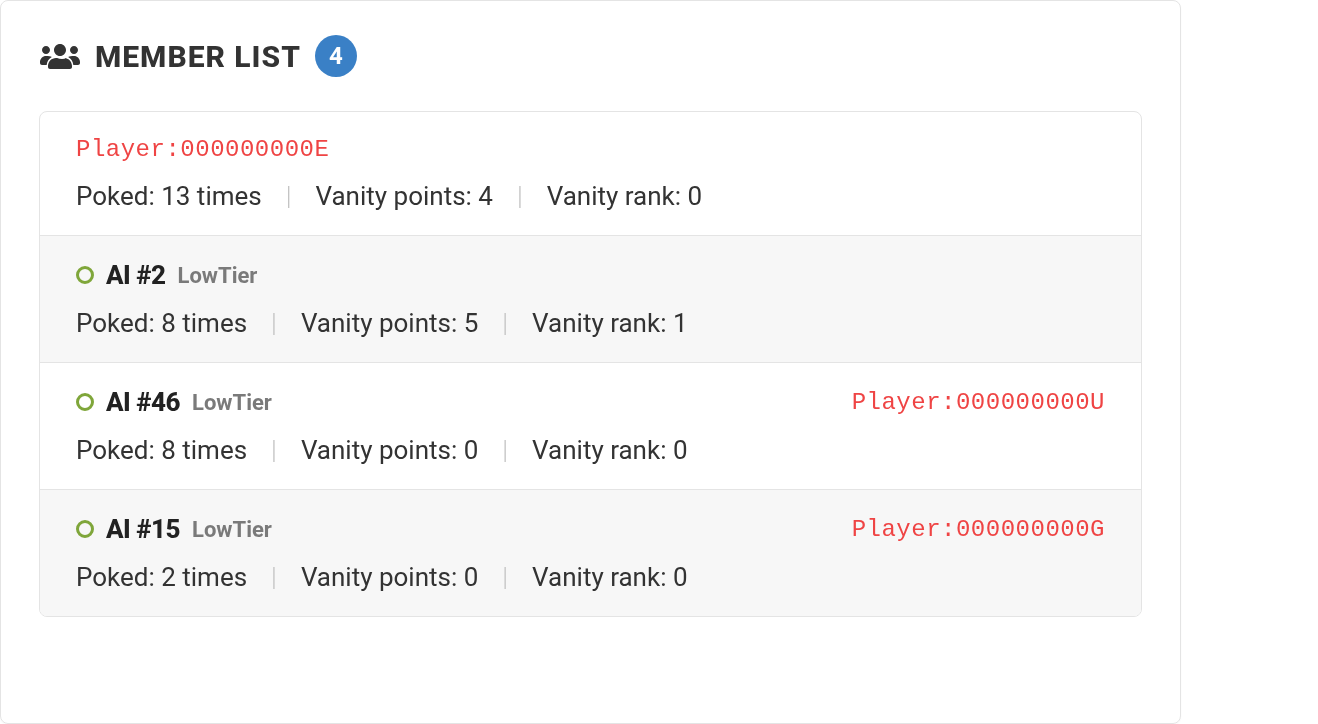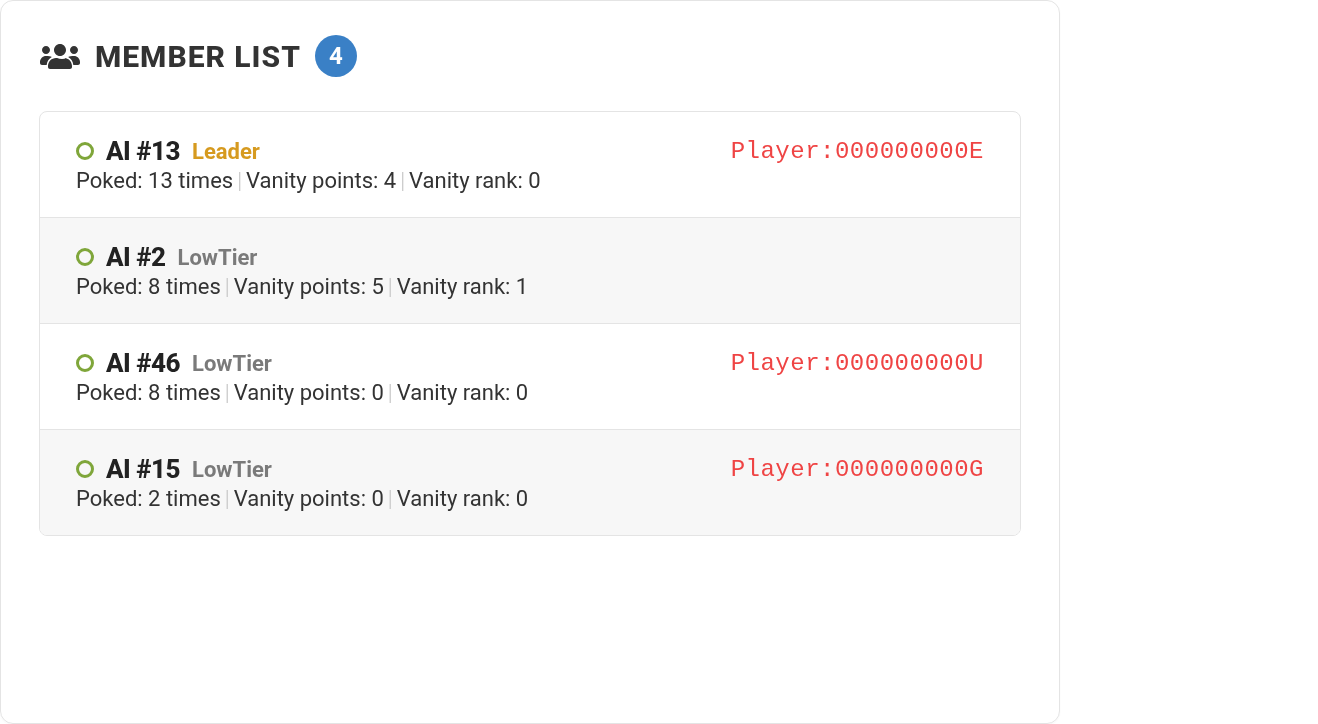--- a/index.html
+++ b/index.html
@@ -8,23 +8,23 @@
     padding: 0;
     background: #fff;
     font-family: -apple-system, BlinkMacSystemFont, "Segoe UI", Roboto, "Helvetica Neue", Arial, sans-serif;
     color: #333;
     width: 1318px;
     height: 724px;
   }
   .card {
     margin: 0;
     border: 1px solid #e4e4e4;
-    border-radius: 13px;
+    border-radius: 8px;
     padding: 34px 38px 30px 38px;
-    width: 1060px;
+    width: 1181px;
     min-height: 724px;
     box-shadow: 0 1px 2px rgba(0,0,0,0.03);
   }
   .header {
     display: flex;
     align-items: center;
     gap: 14px;
     margin-bottom: 34px;
   }
   .users-icon {
@@ -101,26 +101,26 @@
   }
   .player-id {
     font-family: ui-monospace, SFMono-Regular, Menlo, Consolas, "Liberation Mono", monospace;
     font-size: 24px;
     color: #ef4444;
     font-weight: 500;
     letter-spacing: 0.5px;
     white-space: nowrap;
   }
   .row-stats {
-    margin-top: 2px;
-    font-size: 22px;
-    color: #333;
-    display: flex;
-    align-items: center;
-    gap: 4px;
+    margin-top: 18px;
+    font-size: 26px;
+    color: #333;
+    display: flex;
+    align-items: center;
+    gap: 24px;
     flex-wrap: wrap;
   }
   .stat {
     white-space: nowrap;
   }
   .sep {
     color: #c4c4c4;
     font-weight: 300;
   }
 </style>
@@ -135,25 +135,20 @@
       </svg>
     </span>
     <span class="header-title">MEMBER LIST</span>
     <span class="count-badge">4</span>
   </div>
 
   <div class="list">
 
     <div class="row">
       <div class="row-top">
-        <div class="row-left">
-          <span class="status-ring"></span>
-          <span class="member-name">AI #13</span>
-          <span class="role-leader">Leader</span>
-        </div>
         <span class="player-id"><span>Player:</span><span>000000000E</span></span>
       </div>
       <div class="row-stats">
         <span class="stat"><span>Poked: </span><span>13</span><span> times</span></span>
         <span class="sep">|</span>
         <span class="stat"><span>Vanity points: </span><span>4</span></span>
         <span class="sep">|</span>
         <span class="stat"><span>Vanity rank: </span><span>0</span></span>
       </div>
     </div>

